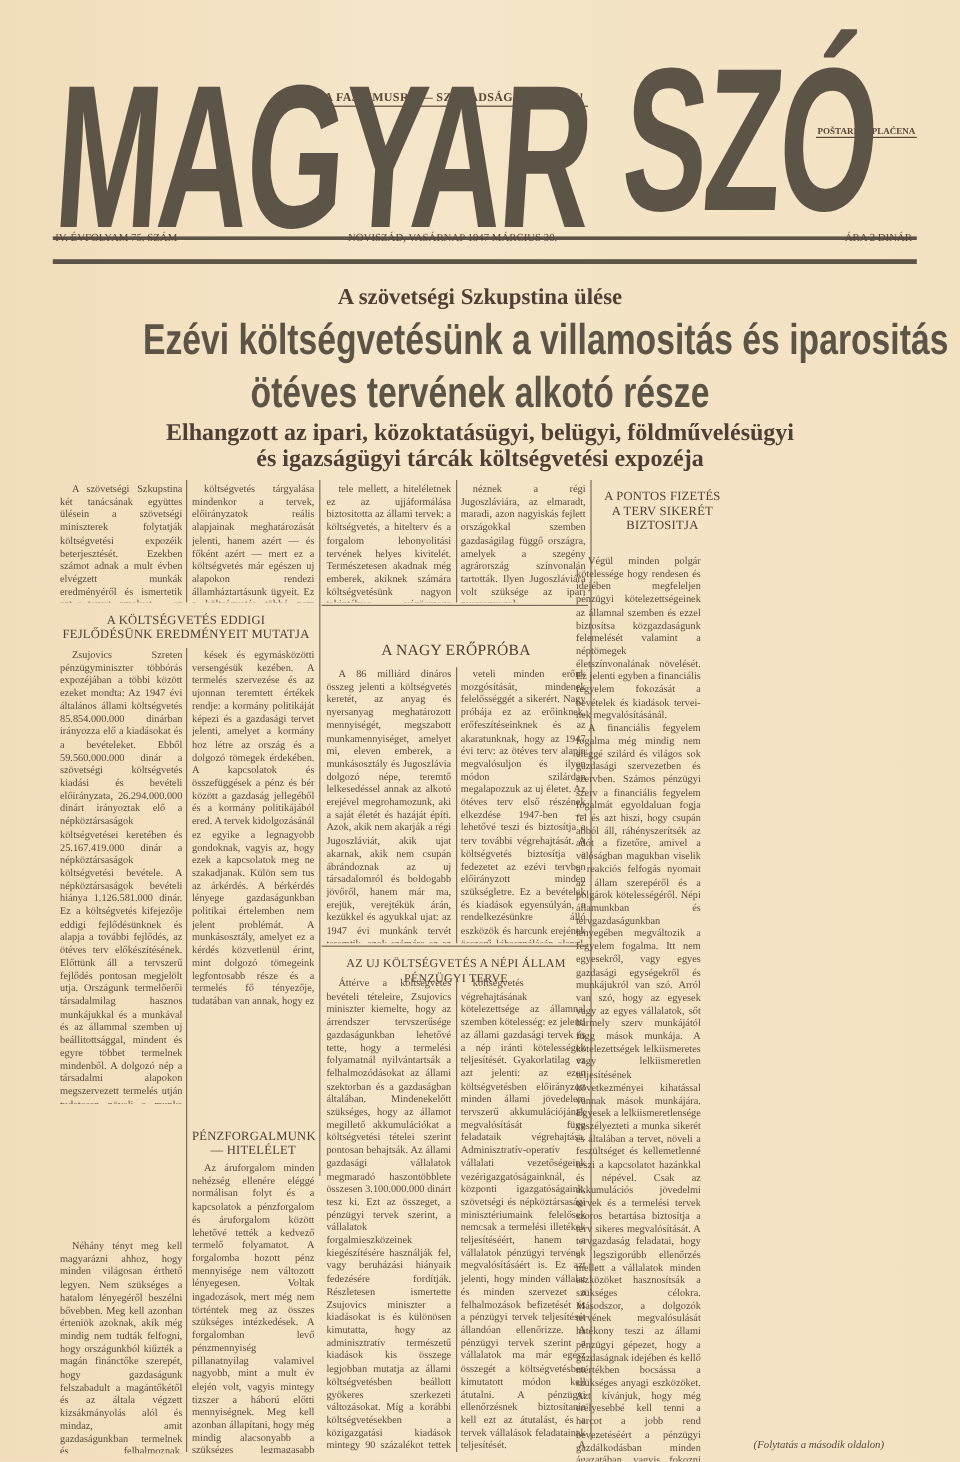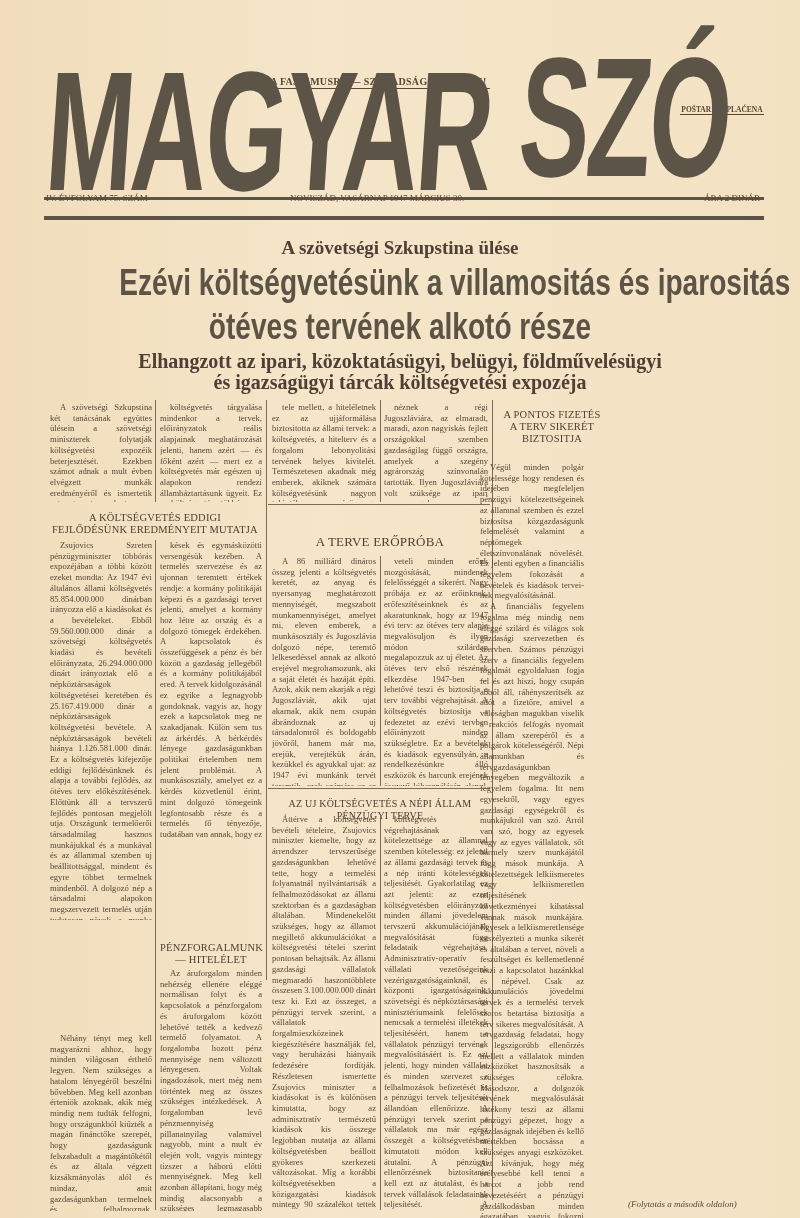--- a/index.html
+++ b/index.html
@@ -101,21 +101,21 @@
   <div class="col" style="left:50px;top:1033px;width:102px;height:178px;">
       <p>Néhány tényt meg kell magyarázni ahhoz, hogy minden világosan érthető legyen. Nem szükséges a hatalom lényegéről beszélni bővebben. Meg kell azonban érteniök azoknak, akik még mindig nem tudták felfogni, hogy országunkból kiűzték a magán finánctőke szerepét, hogy gazdaságunk felszabadult a magántőkétől és az általa végzett kizsákmányolás alól és mindaz, amit gazdaságunkban termelnek és felhalmoznak, gazdaságunkban marad és további terjeszkedésére szolgál; a bankok nem dolgoznak többé és nem szolgálnak a tőkések haszonszerzésére, hanem a gazdasági szervezet szolgálatában állnak, gazdaságunk pénzügyi vérkeringésének szabályozói, sőt az ujonnan teremtett vagyonok beosztása sincs a tő-</p>
     </div>
 
   <div class="subhead" style="left:160px;top:942px;width:102px;">PÉNZFORGALMUNK — HITELÉLET</div>
   <div class="col" style="left:160px;top:968px;width:102px;height:243px;">
       <p>Az áruforgalom minden nehézség ellenére eléggé normálisan folyt és a kapcsolatok a pénzforgalom és áruforgalom között lehetővé tették a kedvező termelő folyamatot. A forgalomba hozott pénz mennyisége nem változott lényegesen. Voltak ingadozások, mert még nem történtek meg az összes szükséges intézkedések. A forgalomban levő pénzmennyiség pillanatnyilag valamivel nagyobb, mint a mult év elején volt, vagyis mintegy tizszer a háború előtti mennyiségnek. Meg kell azonban állapítani, hogy még mindig alacsonyabb a szükséges legmagasabb színvonalnál, amit gazdaságunk megérez. Pénzügyi rendszerünk és az állami hitelgépezet vezetése ugy épül ki, hogy észrevehető áttevődés az egész hitelezés nemcsak az állami, hanem a szövetkezeti és magánszektorban is. Sikerült ezt ugy lebonyolítani, hogy semmiféle megrázkódás nem okozott. A hitel a pénztári és a fizetésforgalmi szolgálatnak olcsóbbá</p>
     </div>
 
   <div class="hline" style="left:268px;top:504px;width:222px;"></div>
-  <div class="subhead big" style="left:272px;top:536px;width:216px;">A TERVE ERŐPRÓBA</div>
+  <div class="subhead big" style="left:272px;top:536px;width:216px;">A NAGY ERŐPRÓBA</div>
   <div class="col" style="left:272px;top:556px;width:104px;height:230px;">
       <p>A 86 milliárd dináros összeg jelenti a költségvetés keretét, az anyag és nyersanyag meghatározott mennyiségét, megszabott munkamennyiséget, amelyet mi, eleven emberek, a munkásosztály és Jugoszlávia dolgozó népe, teremtő lelkesedéssel annak az alkotó erejével megrohamozunk, aki a saját életét és hazáját építi. Azok, akik nem akarják a régi Jugoszláviát, akik ujat akarnak, akik nem csupán ábrándoznak az uj társadalomról és boldogabb jövőről, hanem már ma, erejük, verejtékük árán, kezükkel és agyukkal ujat: az 1947 évi munkánk tervét teremtik, azok számára ez az év az ötéves terv egy része; része és annak az ujnak, amit ebben az évben kiépítünk. A terv és a költségvetés jelentik azokat a meghatározott feladatokat és eredményeket, amelyek elé Tito marsall állított bennünket és amelyeket mi megvalósitunk. A költségvetés az ötéves villamositási és iparositási terv feladatai szerint készült. Az 1947 évi tervnek a szövetségi költségvetés az alapja és az ötéves terv végrehajtásának alapját és megkö-</p>
     </div>
   <div class="vline" style="left:380px;top:556px;height:230px;"></div>
   <div class="col" style="left:384px;top:556px;width:104px;height:230px;">
       <p>veteli minden erőnk mozgósítását, mindenek felelősséggét a sikerért. Nagy próbája ez az erőinknek, erőfeszítéseinknek és az akaratunknak, hogy az 1947 évi terv: az ötéves terv alapja megvalósuljon és ilyen módon szilárdan megalapozzuk az uj életet. Az ötéves terv első részének elkezdése 1947-ben — lehetővé teszi és biztosítja a terv további végrehajtását. A költségvetés biztosítja a fedezetet az ezévi tervben előirányzott minden szükségletre. Ez a bevételek és kiadások egyensúlyán, a rendelkezésünkre álló eszközök és harcunk erejének összerű kihasználásán alapul, továbbá azon, hogy biztosítjuk azt, ami országunkban hiányzik, gazdaságosan kihasználjuk és beosztjuk az anyagi és pénzeszközöket, végül pedig a munkásosztály és a dolgozó nép beállítottságát a pontosan felállított feladatokkal szemben. A költségvetés uj összeállítása és elrendezése biztosítja a terv és minden a kiterjedt intézkedés gyors és idében történő végrehajtását, továbbá a kiépítés iramát.</p>
     </div>
 
   <div class="hline" style="left:268px;top:788px;width:222px;"></div>
   <div class="subhead" style="left:268px;top:798px;width:224px;font-size:10px;">AZ UJ KÖLTSÉGVETÉS A NÉPI ÁLLAM PÉNZÜGYI TERVE</div>

